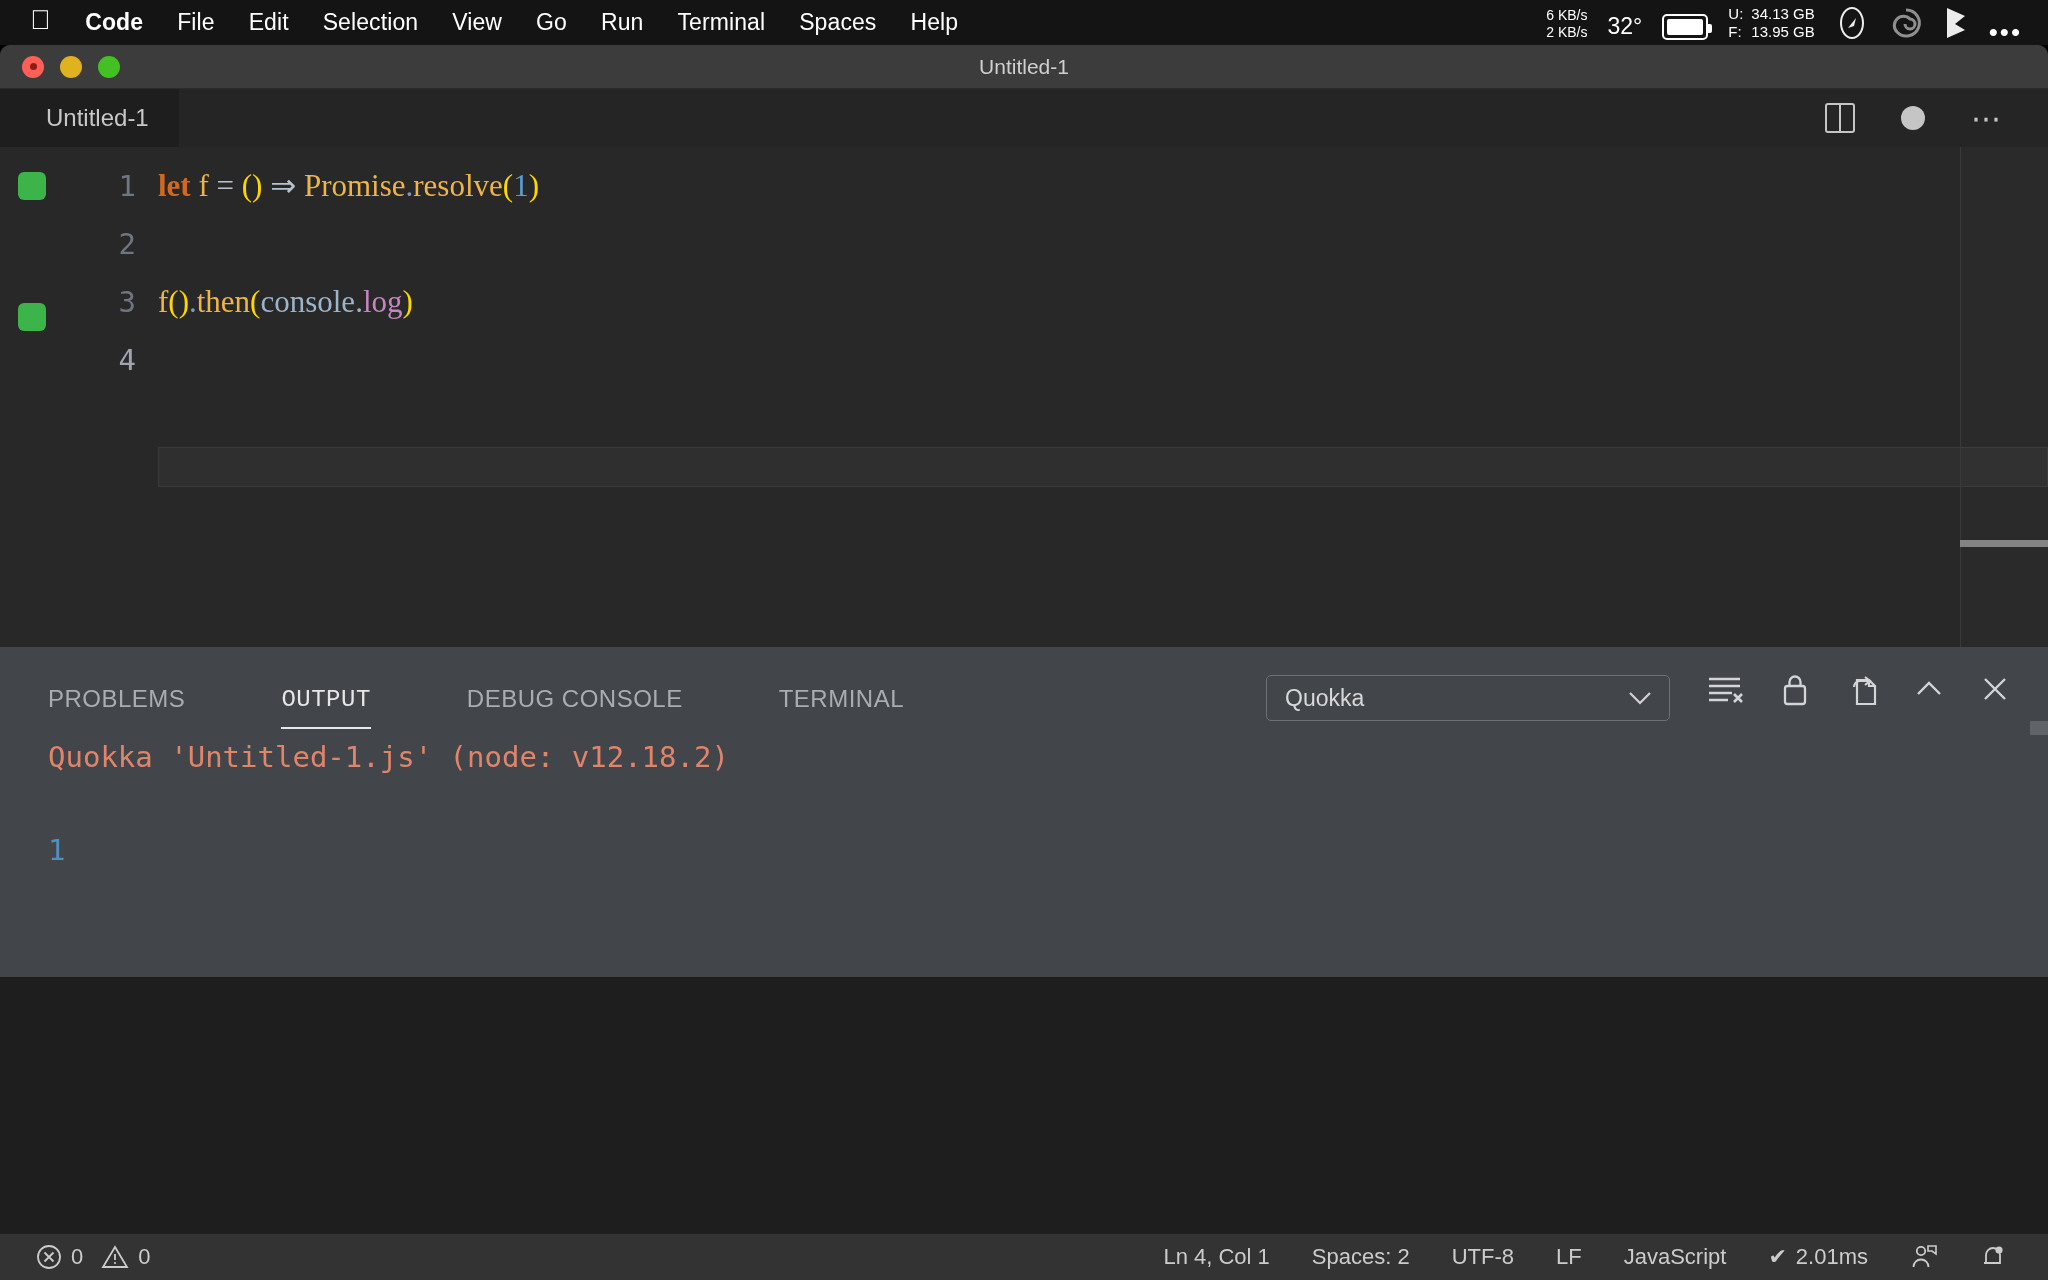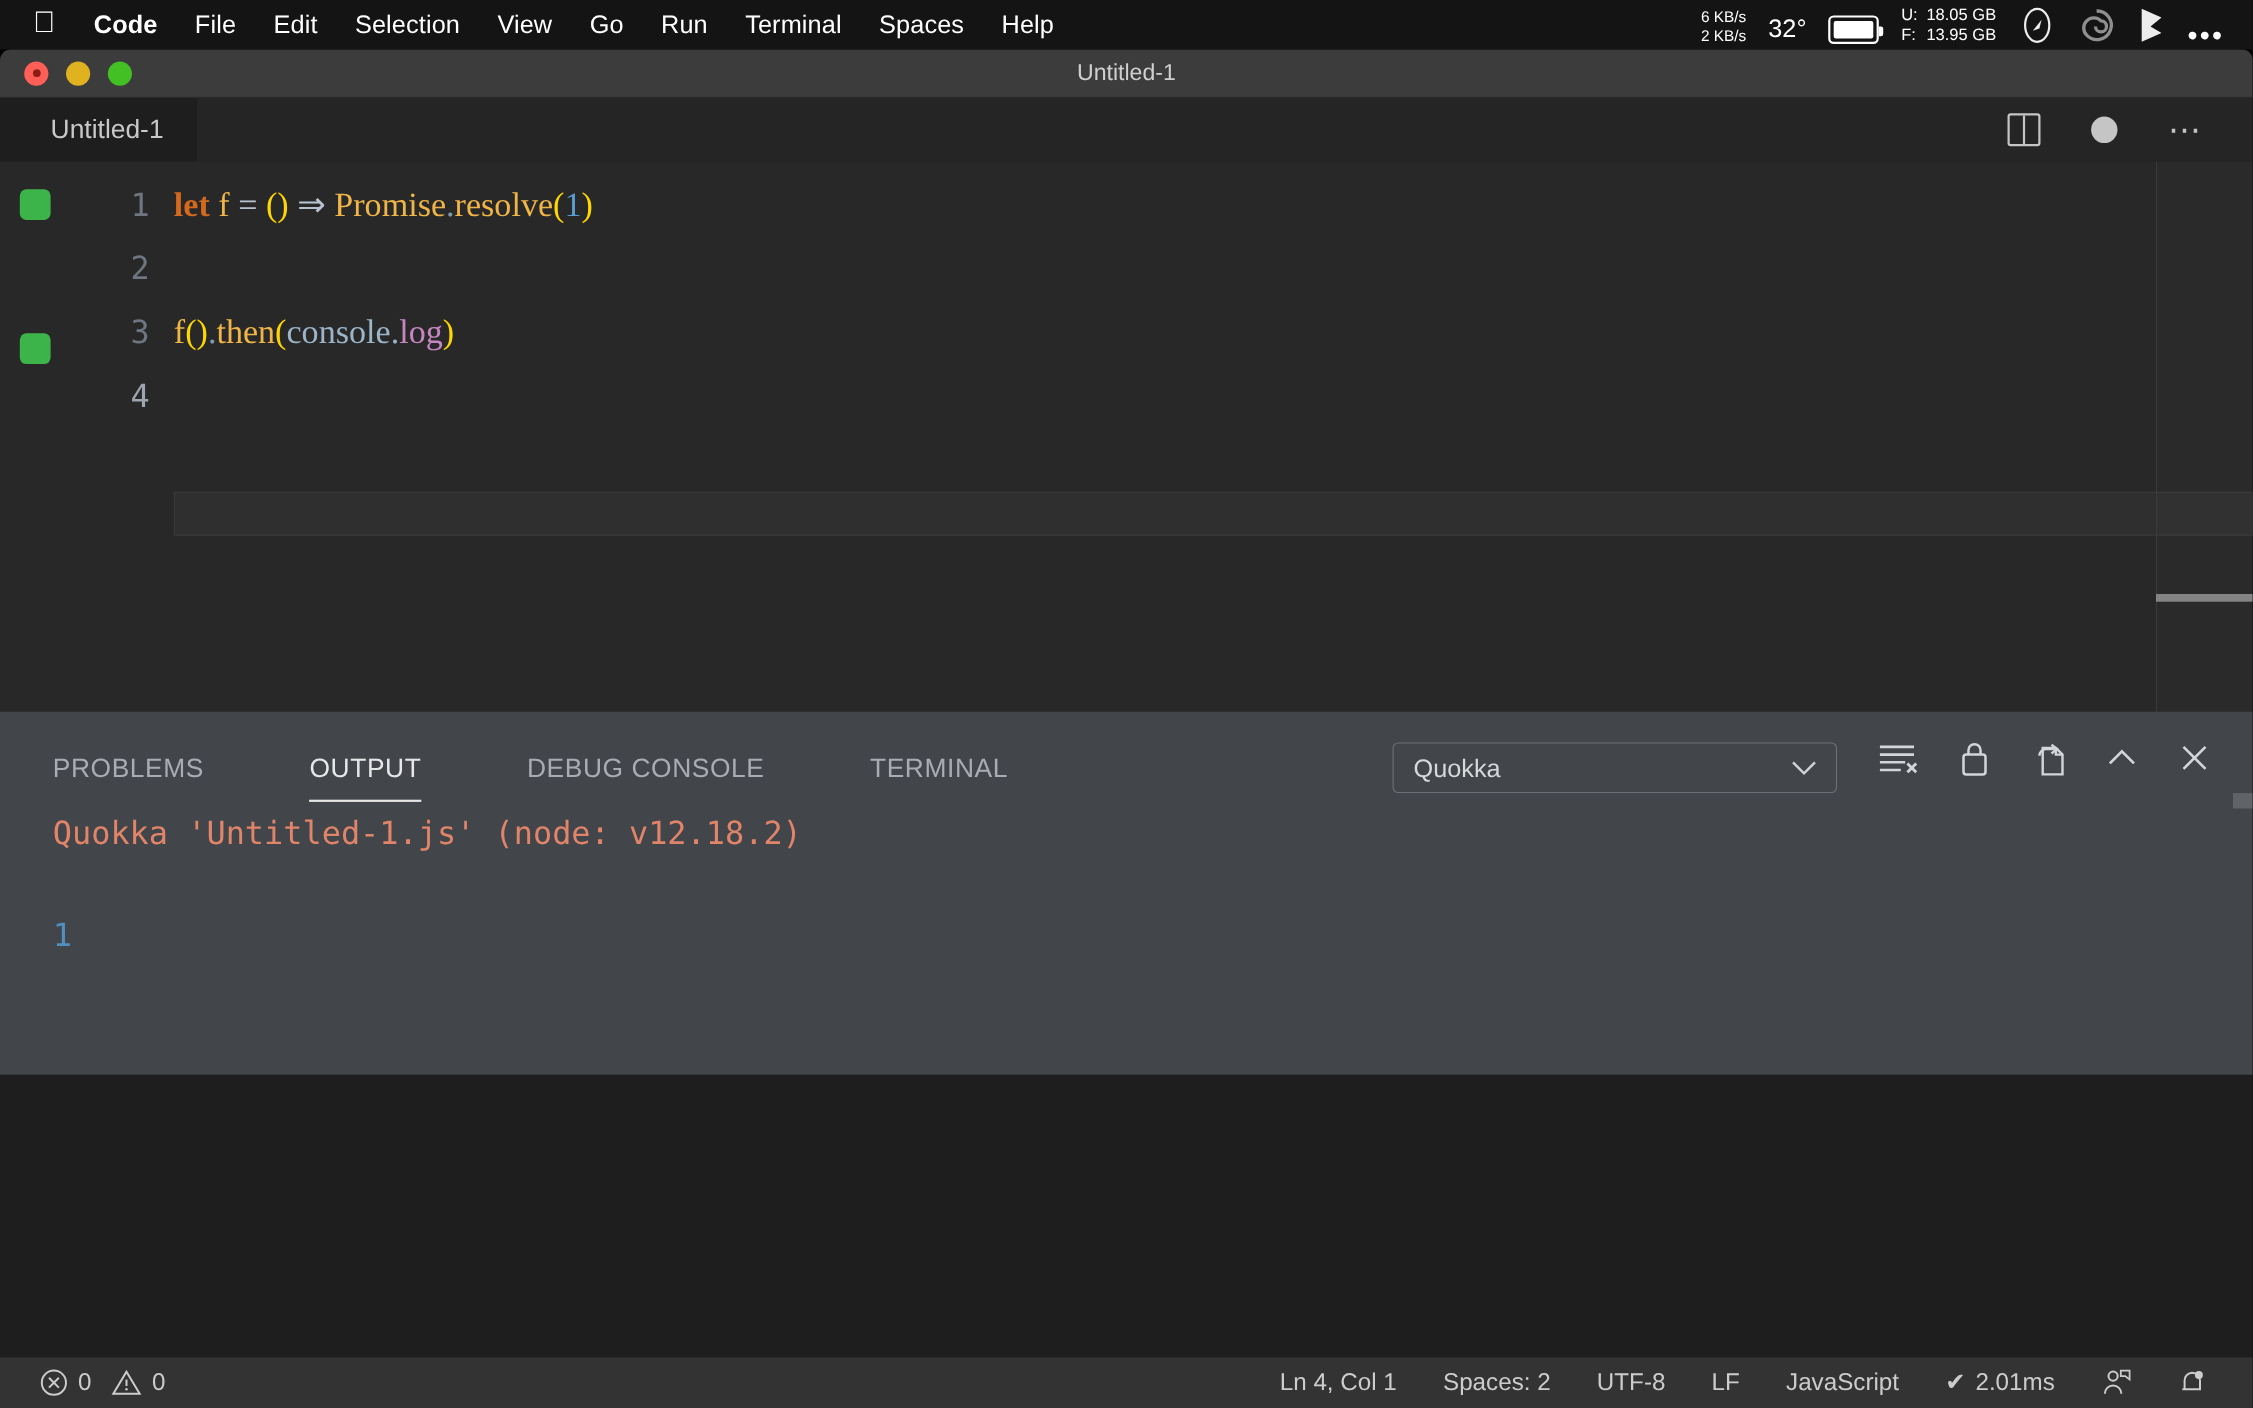--- a/index.html
+++ b/index.html
@@ -115,21 +115,21 @@
     background:#9b9b9b; opacity:.8;
   }
 
   
   .panel { background:#424549; height:330px; position:relative; }
   .panel-head { height:74px; display:flex; align-items:flex-end; padding:0 0 0 48px;gap:40px; }
   .ptab {
     font-size:24px; color:#a9adb3; letter-spacing:.5px; margin-right:56px;
     position:relative; padding-bottom:8px;
   }
-  .ptab.active { color:#e7e7e7; }
+  .ptab.active { color:#e7e7e7;font-family:Liberation Mono, monospace; }
   .ptab.active::after {
     content:""; position:absolute; left:0; right:0; bottom:-8px; height:2.5px; background:#e7e7e7;
   }
   .panel-right { margin-left:auto; display:flex; align-items:center; gap:36px; padding-right:38px; }
   .select {
     width:404px; height:46px; border:1px solid #6d7177; border-radius:5px;
     display:flex; align-items:center; justify-content:space-between;
     padding:0 16px 0 18px; color:#d6d8da; font-size:23px;margin-top:18px;
   }
   .chev { font-size:18px; color:#d0d2d5; }
@@ -181,21 +181,21 @@
       <span class="temp">32°</span>
       <span class="battery">
           <i></i>
         </span>
       <span class="mem">
         <span class="mem-labels">
           <span>U:</span><br>
           <span>F:</span>
         </span>
         <span class="mem-vals">
-          <span>18.05 GB</span><br>
+          <span>34.13 GB</span><br>
           <span>13.95 GB</span>
         </span>
       </span>
       <span class="ic">
         <svg width="34" height="34" viewBox="0 0 34 34">
             <ellipse cx="17" cy="17" rx="11" ry="15" fill="none" stroke="#fff" stroke-width="2"></ellipse>
             <path d="M13 22 L21 12 L19 20 Z" fill="#fff"></path>
           </svg>
       </span>
       <span class="ic">

